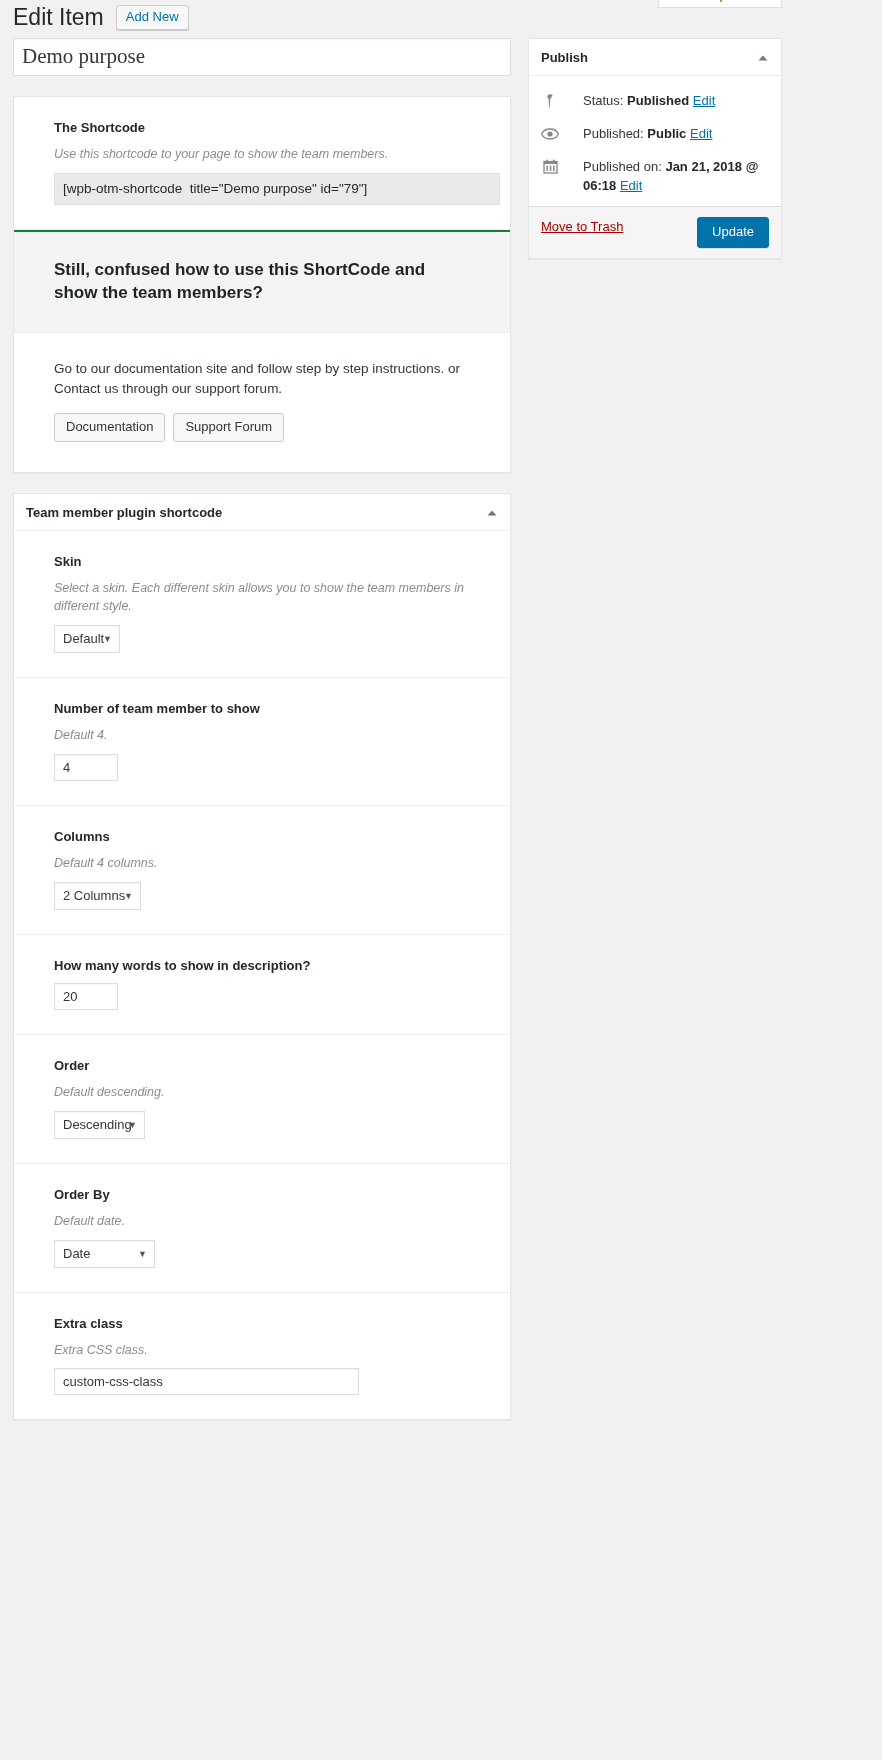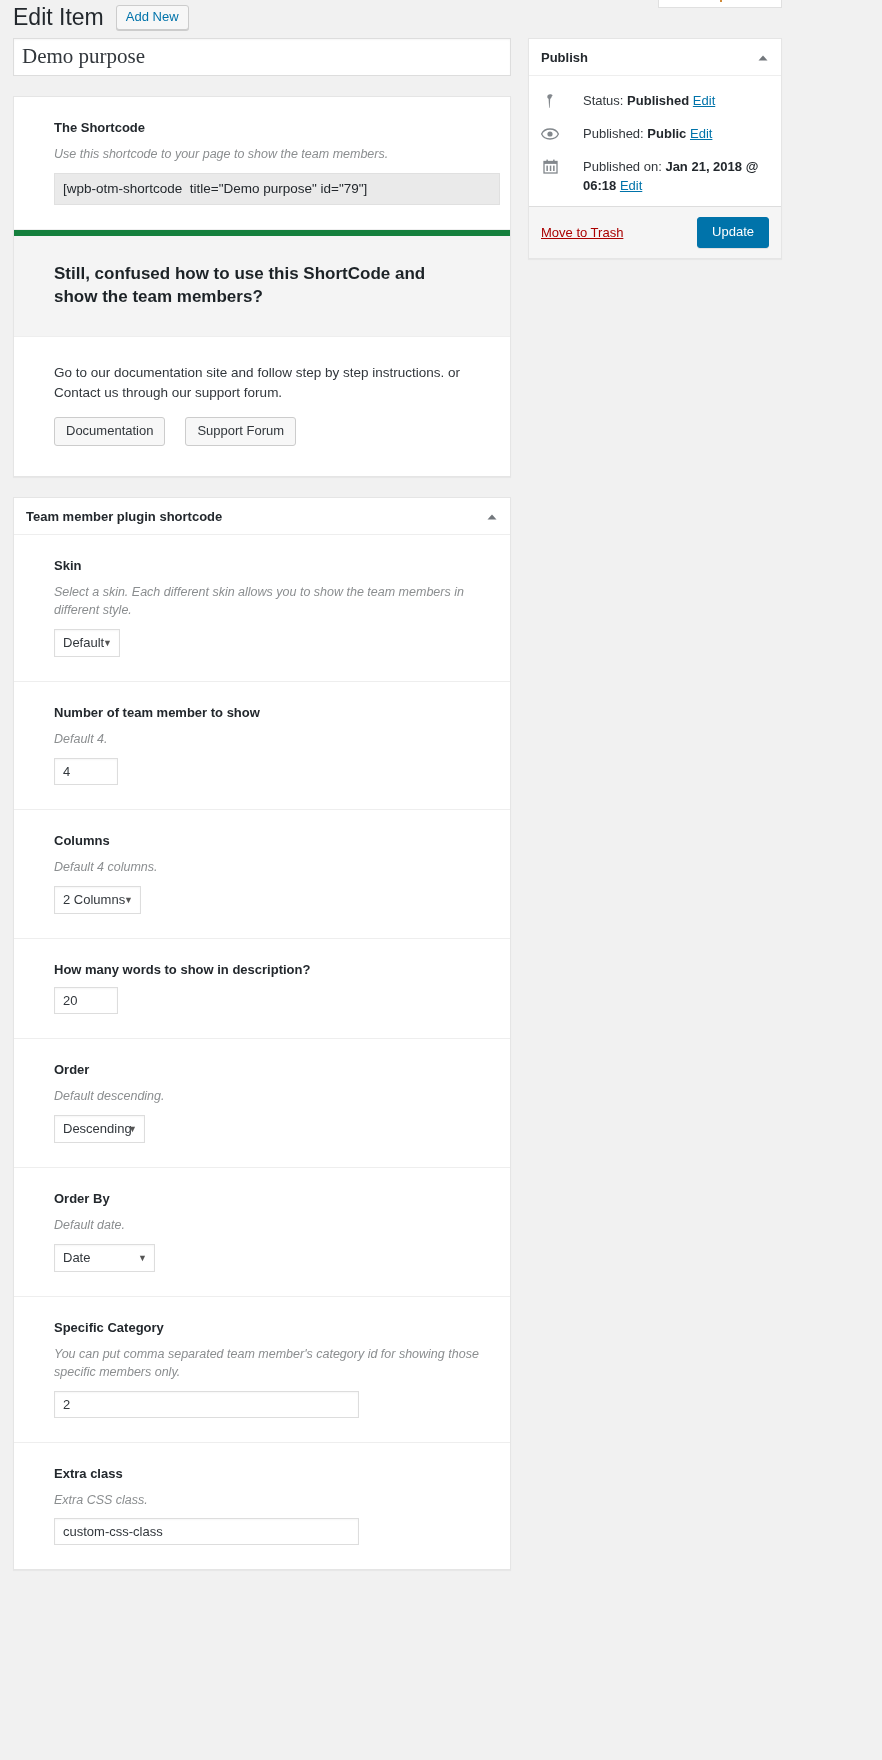--- a/index.html
+++ b/index.html
@@ -204,40 +204,40 @@
     font-family: "Liberation Sans", sans-serif;
     font-size: 13.5px;
     line-height: 18px;
     color: #23282d;
     outline: none;
   }
 
   
   .promo-strip {
     background: #f4f4f4;
-    border-top: 6px solid #15803d;
+    border-top: 2px solid #15803d;
     border-bottom: 1px solid #eee;
     padding: 26px 40px 28px 40px;
   }
   .promo-title {
     font-size: 17px;
     font-weight: bold;
     line-height: 23px;
     margin: 0;
     color: #1d2327;
   }
   .promo-body { padding: 26px 26px 30px 40px; }
   .promo-text {
     font-size: 13.5px;
     line-height: 20px;
     color: #32373c;
     margin: 0 0 14px 0;
     max-width: 420px;
   }
-  .btn-row { display: flex; gap: 20px; }
+  .btn-row { display: flex; gap: 8px; }
   .sec-btn {
     display: inline-block;
     font-size: 13px;
     line-height: 16px;
     padding: 5px 11px 6px;
     background: #f7f7f7;
     border: 1px solid #ccc;
     border-radius: 3px;
     color: #32373c;
     text-decoration: none;
@@ -269,21 +269,21 @@
   .lnk {
     color: #0073aa;
     text-decoration: underline;
     cursor: pointer;
   }
   .pub-foot {
     border-top: 1px solid #ddd;
     background: #f5f5f5;
     padding: 10px 12px;
     display: flex;
-    align-items: center;
+    align-items: flex-start;
     justify-content: space-between;
     min-height: 49px;
   }
   .trash-lnk {
     font-size: 13px;
     line-height: 19px;
     color: #a00;
     text-decoration: underline;
     cursor: pointer;
   }
@@ -395,25 +395,20 @@
 
         <div class="field-row">
           <p class="field-label">Order By</p>
           <p class="field-help">Default date.</p>
           <div class="sel w-orderby">
             <span class="sel-val">Date</span>
             <span class="sel-arrow">▼</span>
           </div>
         </div>
 
-        <div class="field-row">
-          <p class="field-label">Specific Category</p>
-          <p class="field-help">You can put comma separated team member's category id for showing those specific members only.</p>
-          <input class="txt w-wide" type="text" value="2" style="">
-        </div>
 
         <div class="field-row">
           <p class="field-label">Extra class</p>
           <p class="field-help tight">Extra CSS class.</p>
           <input class="txt w-wide" type="text" value="custom-css-class" style="">
         </div>
 
       </div>
     </div>
 

